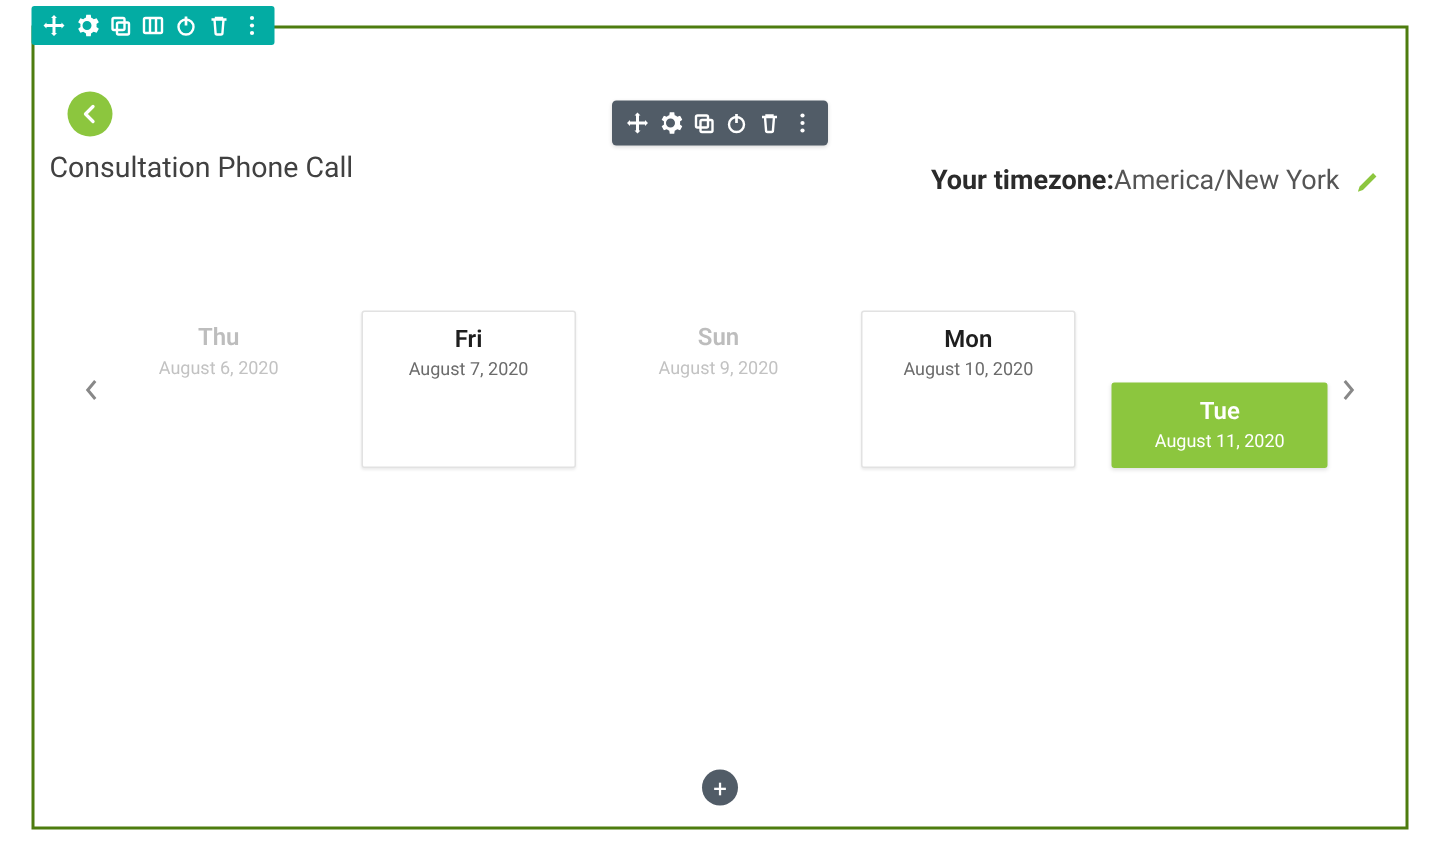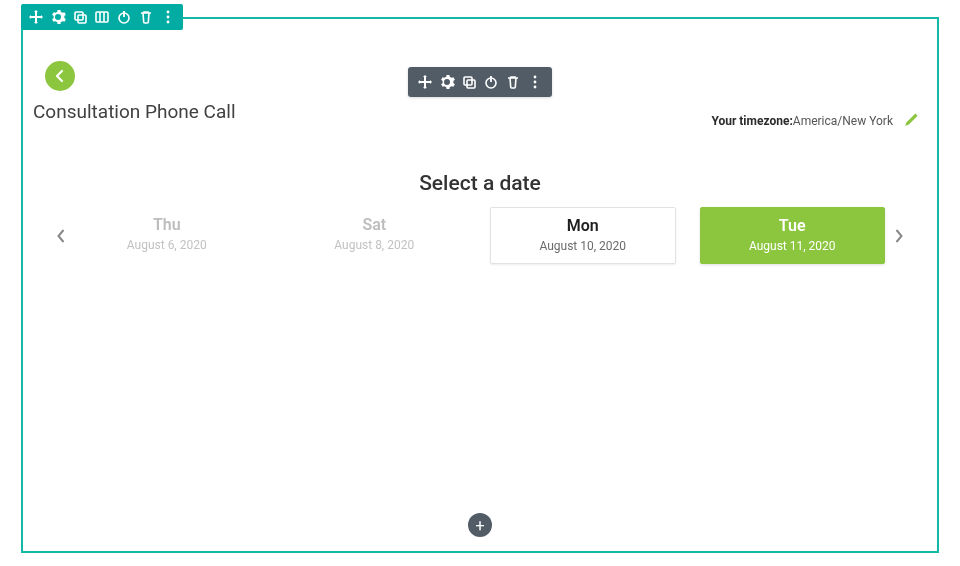--- a/index.html
+++ b/index.html
@@ -8,21 +8,21 @@
   .outer-toolbar {
     position: absolute; top: 4px; left: 21px; height: 26px;
     background: #03aca3; border-radius: 2px;
     display: flex; align-items: center; gap: 0px; padding: 0 4px;
     z-index: 10;
   }
   .outer-toolbar .tb-btn { color: #fff; }
 
   .frame {
     position: absolute; top: 17px; left: 21px; right: 21px; bottom: 13px;
-    border: 2px solid #14b8a6; background: #fff;
+    border: 2px solid #4d7c0f; background: #fff;
   }
 
   .inner-toolbar {
     position: absolute; top: 48px; left: 50%; transform: translateX(-50%);
     background: #515c67; border-radius: 3px;
     display: flex; align-items: center; padding: 4px 6px;
     box-shadow: 0 1px 3px rgba(0,0,0,.15);
   }
   .inner-toolbar .tb-btn { color: #fff; }
 
@@ -39,22 +39,22 @@
     cursor: pointer; color: #fff;
   }
   .back-btn svg { width: 16px; height: 16px; }
 
   .title-block { position: absolute; top: 81px; left: 10px; }
   .title-block h1 { font-size: 19px; font-weight: 400; color: #414141; }
   .title-block .sub { font-size: 13px; color: #888; margin-top: 4px; }
 
   .tz-row {
     position: absolute; top: 91px; right: 16px;
-    display: flex; align-items: flex-end; gap: 10px;
-    font-size: 12px; color: #444;
+    display: flex; align-items: center; gap: 10px;
+    font-size: 18px; color: #444;
   }
   .tz-row .label { font-weight: 700; color: #2b2b2b; }
   .tz-row .val { color: #555; }
   .tz-row .edit { width: 18px; height: 18px; color: #8cc63e; cursor: pointer; }
   .tz-row .edit svg { width: 18px; height: 18px; }
 
   .select-date-title {
     position: absolute; top: 152px; left: 0; right: 0;
     text-align: center; font-size: 21px; color: #333; font-weight: 500;
   }
@@ -82,20 +82,21 @@
     background: #fff; border: 1px solid #e2e2e2;
     box-shadow: 0 1px 2px rgba(0,0,0,.08);
     cursor: pointer;
   }
   .day.available .dow { color: #1e1e1e; }
   .day.available .date { color: #6b6b6b; }
   .day.selected {
     background: #8cc63e; color: #fff; border: 1px solid #8cc63e;
     box-shadow: 0 1px 3px rgba(0,0,0,.12);
     cursor: pointer;
+    margin-top: 48px;
   }
   .day.selected .dow, .day.selected .date { color: #fff; }
 
   .fab {
     position: absolute; left: 50%; transform: translateX(-50%); bottom: 14px;
     width: 24px; height: 24px; border-radius: 50%;
     background: #515c67; color: #fff; display: flex; align-items: center; justify-content: center;
     font-size: 16px; cursor: pointer;
   }
 </style>
@@ -231,36 +232,39 @@
 
   <div class="tz-row">
     <span><span class="label">Your timezone:</span><span class="val">America/New York</span></span>
     <span class="edit">
       <svg viewBox="0 0 16 16">
           <use href="#ic-pencil"></use>
         </svg>
     </span>
   </div>
 
-  <div class="select-date-title">Select a date</div>
 
   <div class="date-strip">
     <div class="chev">
       <svg viewBox="0 0 9 16">
           <use href="#ic-chev-left"></use>
         </svg>
     </div>
     <div class="cards">
       <div class="day disabled">
         <div class="dow">Thu</div>
         <div class="date">August 6, 2020</div>
       </div>
+      <div class="day available">
+        <div class="dow">Fri</div>
+        <div class="date">August 7, 2020</div>
+      </div>
       <div class="day disabled">
-        <div class="dow">Sat</div>
-        <div class="date">August 8, 2020</div>
+        <div class="dow">Sun</div>
+        <div class="date">August 9, 2020</div>
       </div>
       <div class="day available">
         <div class="dow">Mon</div>
         <div class="date">August 10, 2020</div>
       </div>
       <div class="day selected">
         <div class="dow">Tue</div>
         <div class="date">August 11, 2020</div>
       </div>
     </div>

